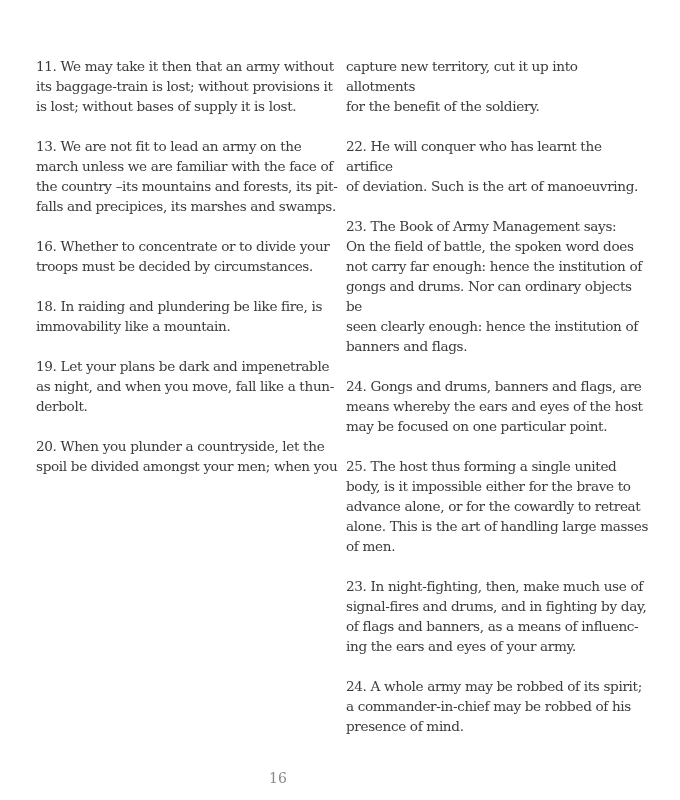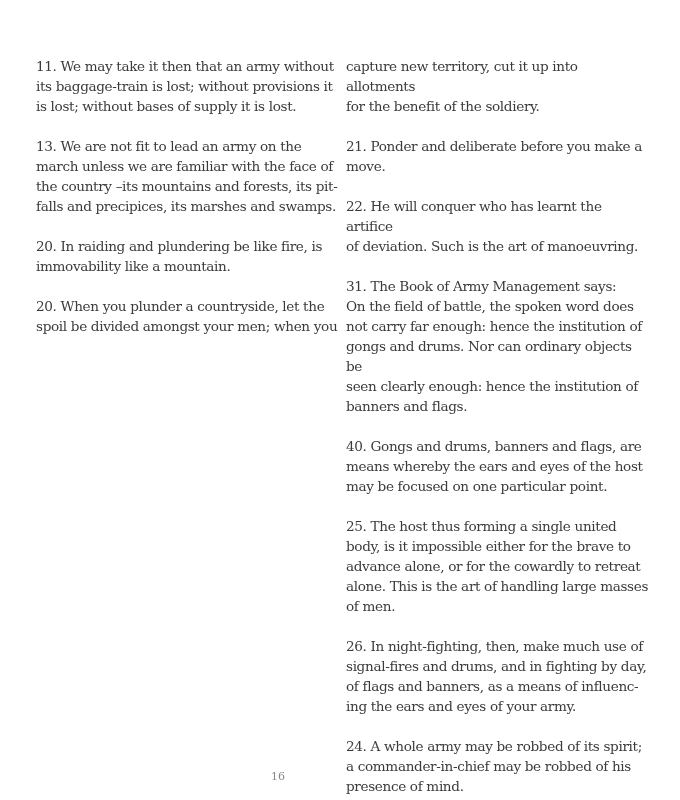--- a/index.html
+++ b/index.html
@@ -12,62 +12,65 @@
   .col {
     position: absolute; top: 56px;
     font-size: 13.6px; line-height: 20px; letter-spacing: -0.35px;
     font-weight: 300;
   }
   .col.left { left: 36px; width: 302px; }
   .col.right { left: 346px; width: 304px; }
   .col p { margin: 0 0 20px 0; white-space: pre-line; }
   .page-num {
     position: absolute; left: 0; width: 556px; top: 770px;
-    text-align: center; font-size: 11px; color: #888;
+    text-align: center; font-size: 14px; color: #888;
   }
 </style>
 </head>
 <body>
 
 <div class="page">
   <div class="col left">
     <p>11. We may take it then that an army without
 its baggage-train is lost; without provisions it
 is lost; without bases of supply it is lost.</p>
     <p>13. We are not fit to lead an army on the
 march unless we are familiar with the face of
 the country –its mountains and forests, its pit-
 falls and precipices, its marshes and swamps.</p>
-    <p>20. In raiding and plundering be like fire, is
+    <p>16. Whether to concentrate or to divide your
+troops must be decided by circumstances.</p>
+    <p>18. In raiding and plundering be like fire, is
 immovability like a mountain.</p>
+    <p>19. Let your plans be dark and impenetrable
+as night, and when you move, fall like a thun-
+derbolt.</p>
     <p>20. When you plunder a countryside, let the
 spoil be divided amongst your men; when you</p>
   </div>
   <div class="col right">
     <p>capture new territory, cut it up into allotments
 for the benefit of the soldiery.</p>
-    <p>21. Ponder and deliberate before you make a
-move.</p>
     <p>22. He will conquer who has learnt the artifice
 of deviation. Such is the art of manoeuvring.</p>
-    <p>31. The Book of Army Management says:
+    <p>23. The Book of Army Management says:
 On the field of battle, the spoken word does
 not carry far enough: hence the institution of
 gongs and drums. Nor can ordinary objects be
 seen clearly enough: hence the institution of
 banners and flags.</p>
-    <p>40. Gongs and drums, banners and flags, are
+    <p>24. Gongs and drums, banners and flags, are
 means whereby the ears and eyes of the host
 may be focused on one particular point.</p>
     <p>25. The host thus forming a single united
 body, is it impossible either for the brave to
 advance alone, or for the cowardly to retreat
 alone. This is the art of handling large masses
 of men.</p>
-    <p>26. In night-fighting, then, make much use of
+    <p>23. In night-fighting, then, make much use of
 signal-fires and drums, and in fighting by day,
 of flags and banners, as a means of influenc-
 ing the ears and eyes of your army.</p>
     <p>24. A whole army may be robbed of its spirit;
 a commander-in-chief may be robbed of his
 presence of mind.</p>
   </div>
   <div class="page-num">16</div>
 </div>
 

